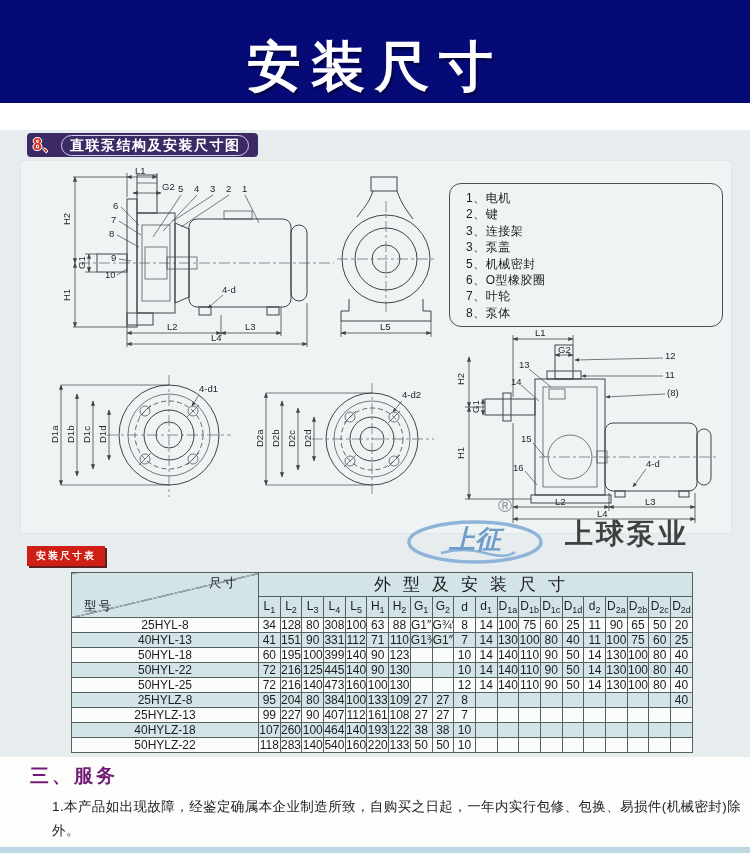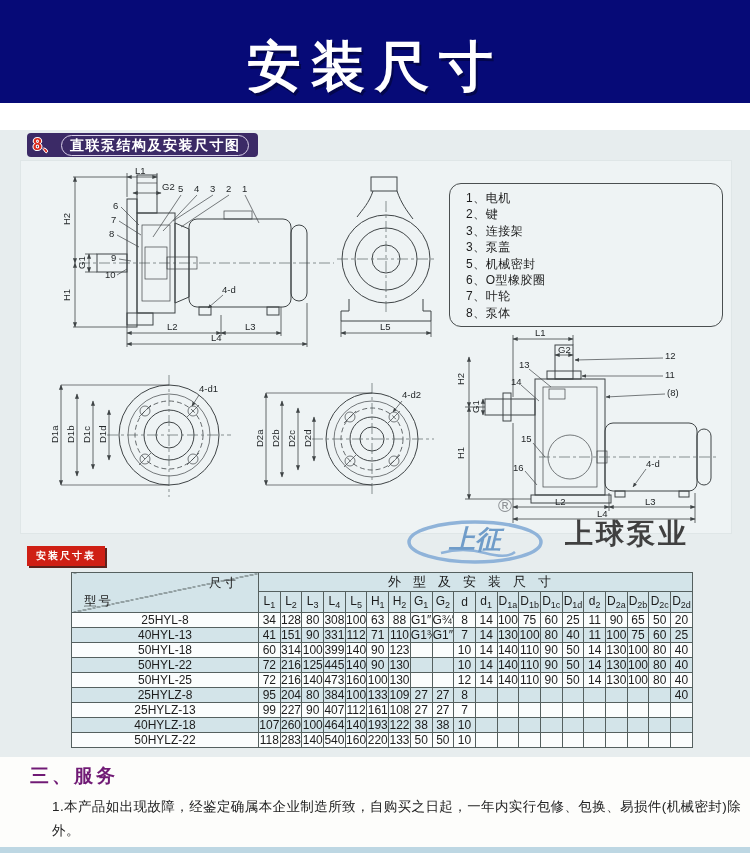--- a/index.html
+++ b/index.html
@@ -55,21 +55,21 @@
 
   
   .table-label{position:absolute;left:27px;top:416px;background:#cf1f14;color:#ffffff;
         font-size:10px;font-weight:700;letter-spacing:2px;padding:3px 9px;
         box-shadow:2px 2px 0 #5c221c;}
   .dim-table{position:absolute;left:27px;top:442px;width:622px;border-collapse:collapse;
         table-layout:fixed;font-size:12px;color:#1c1c1c;background:#fbfdfd;margin-left:44px;}
   .dim-table th,.dim-table td{border:1px solid #55605f;text-align:center;padding:0;
         font-weight:400;overflow:hidden;white-space:nowrap;}
   .dim-table thead th{background:#d3e4e9;}
-  .dim-table .span-h{height:17px;font-size:13px;letter-spacing:12px;font-weight:400;}
+  .dim-table .span-h{height:17px;font-size:17px;letter-spacing:12px;font-weight:400;}
   .dim-table .col-h th{height:20px;font-size:12px;}
   .dim-table sub{font-size:9px;}
   .dim-table tbody td{height:14px;line-height:14px;}
   .dim-table tbody tr:nth-child(even){background:#d3e4e9;}
   .corner{width:186px;position:relative;background:
         linear-gradient(to bottom right,transparent 49.5%,#55605f 49.5%,#55605f 50.5%,transparent 50.5%),#d3e4e9 !important;}
   .corner .c-top{position:absolute;right:20px;top:2px;font-size:12.5px;letter-spacing:2px;}
   .corner .c-bottom{position:absolute;left:12px;bottom:2px;font-size:12.5px;letter-spacing:2px;}
 
   
@@ -437,21 +437,21 @@
             <td>40</td>
             <td>11</td>
             <td>100</td>
             <td>75</td>
             <td>60</td>
             <td>25</td>
           </tr>
           <tr>
             <td class="model">50HYL-18</td>
             <td>60</td>
-            <td>314</td>
+            <td>195</td>
             <td>100</td>
             <td>399</td>
             <td>140</td>
             <td>90</td>
             <td>123</td>
             <td></td>
             <td></td>
             <td>10</td>
             <td>14</td>
             <td>140</td>

